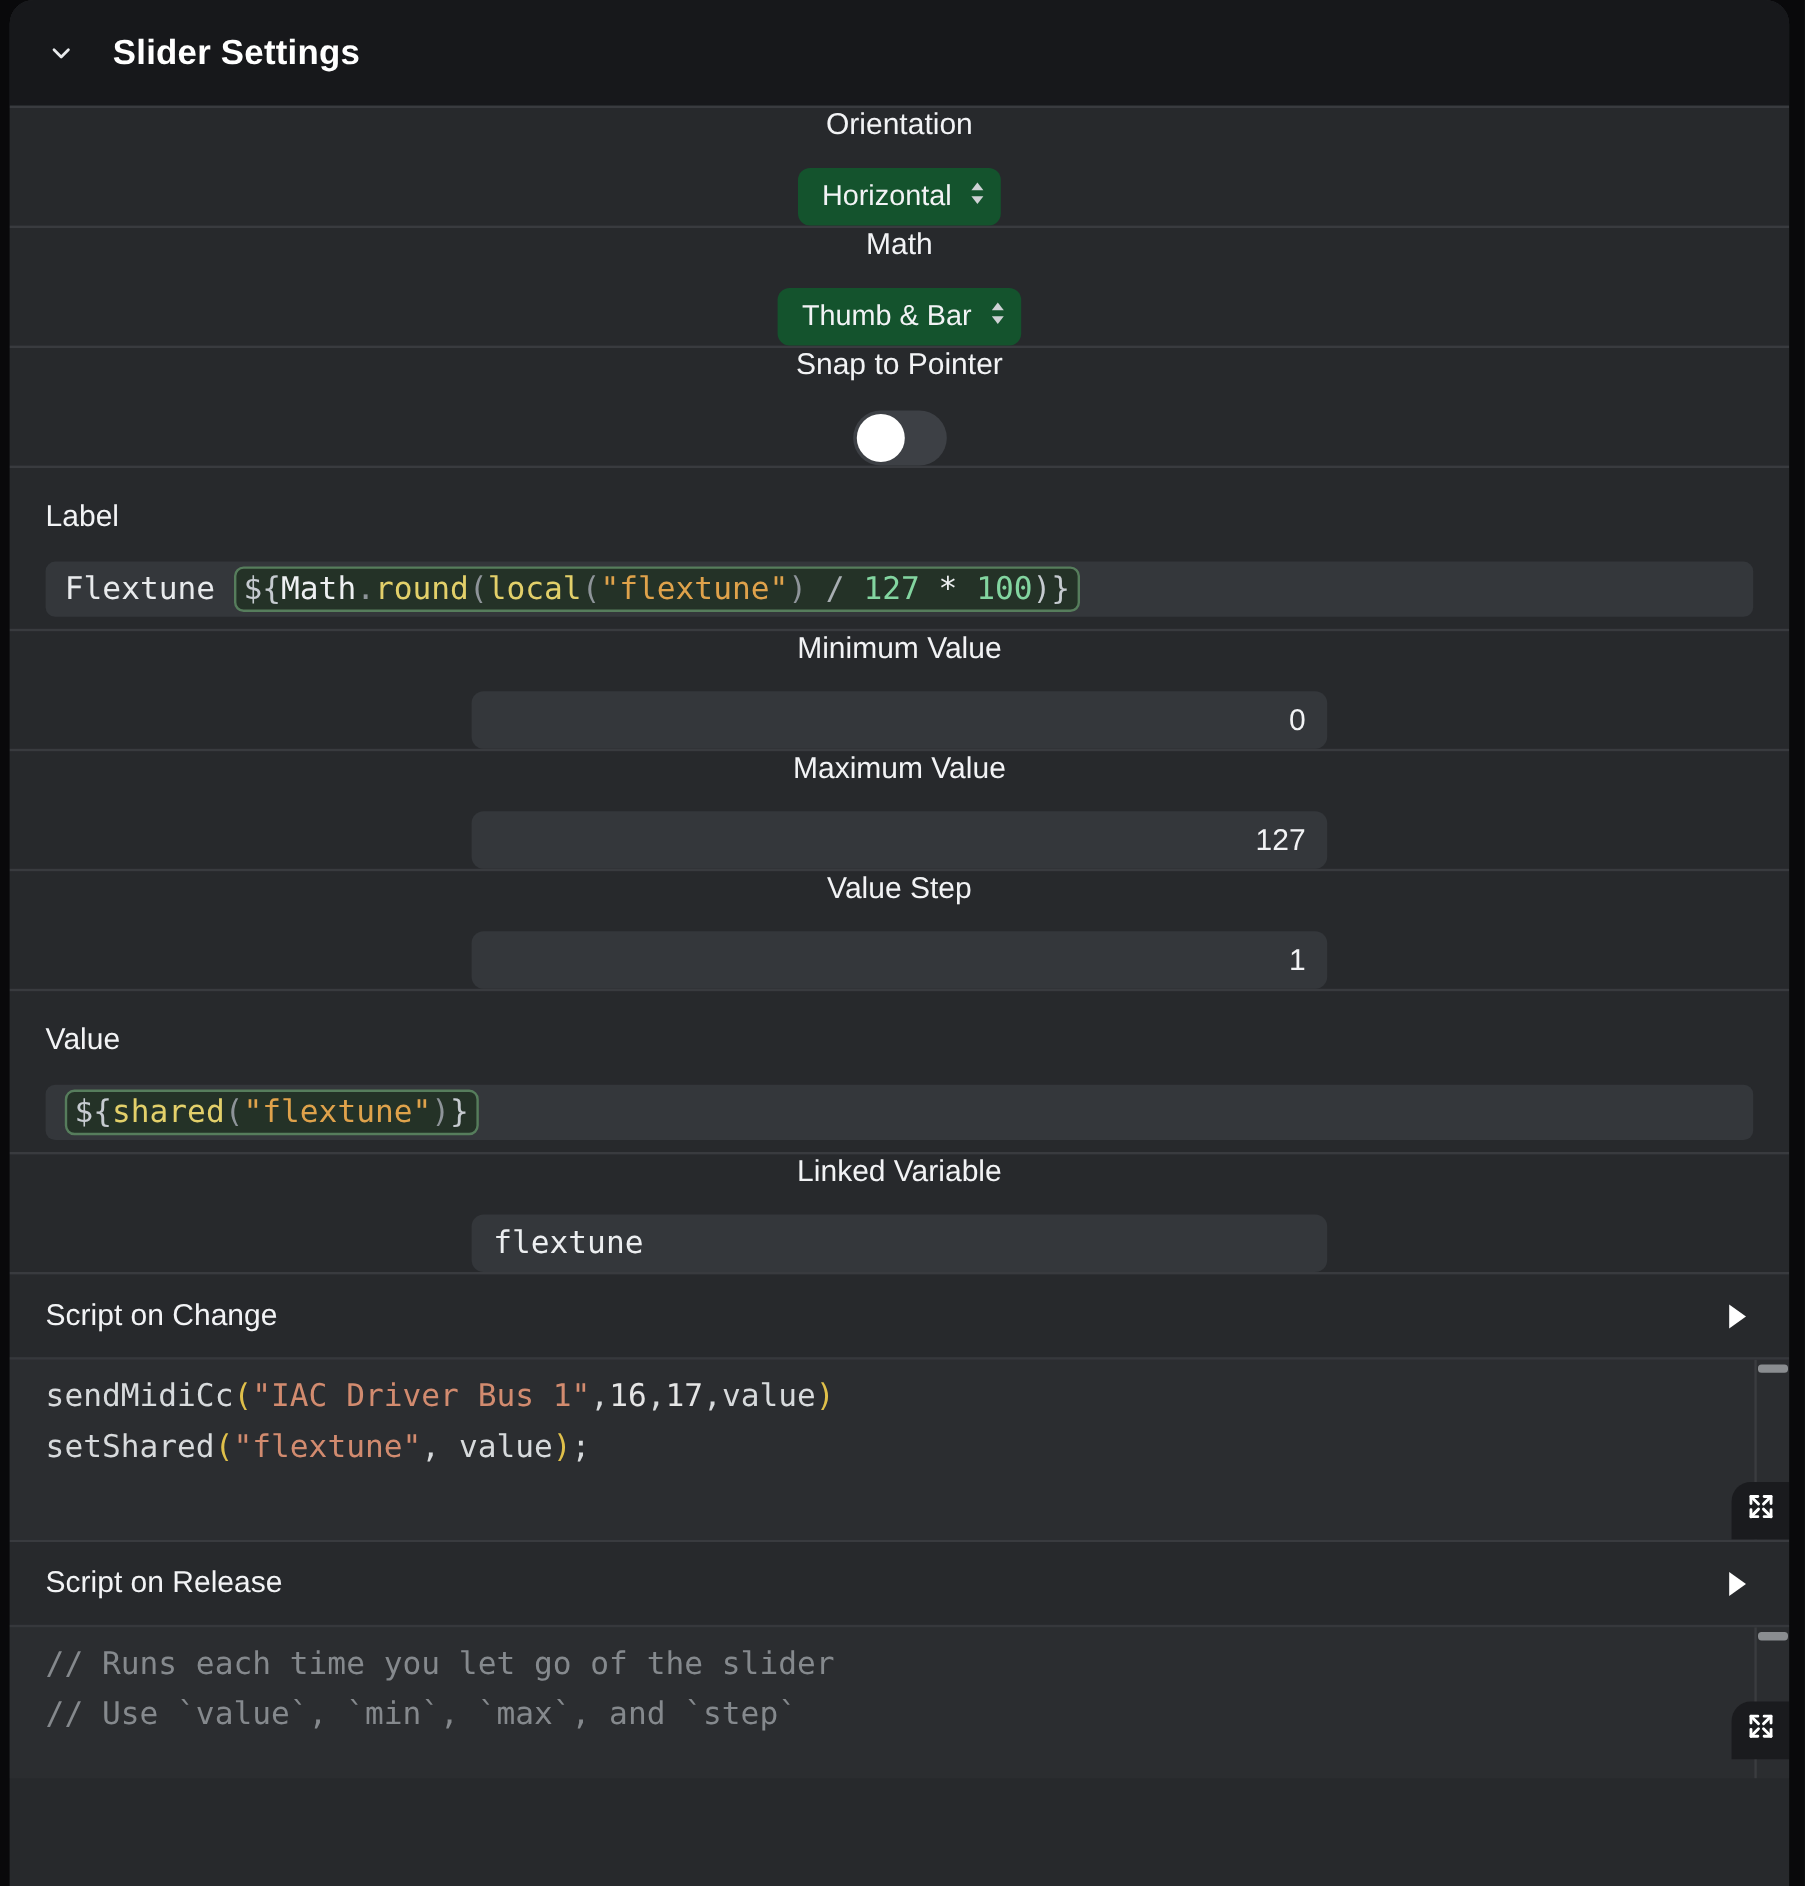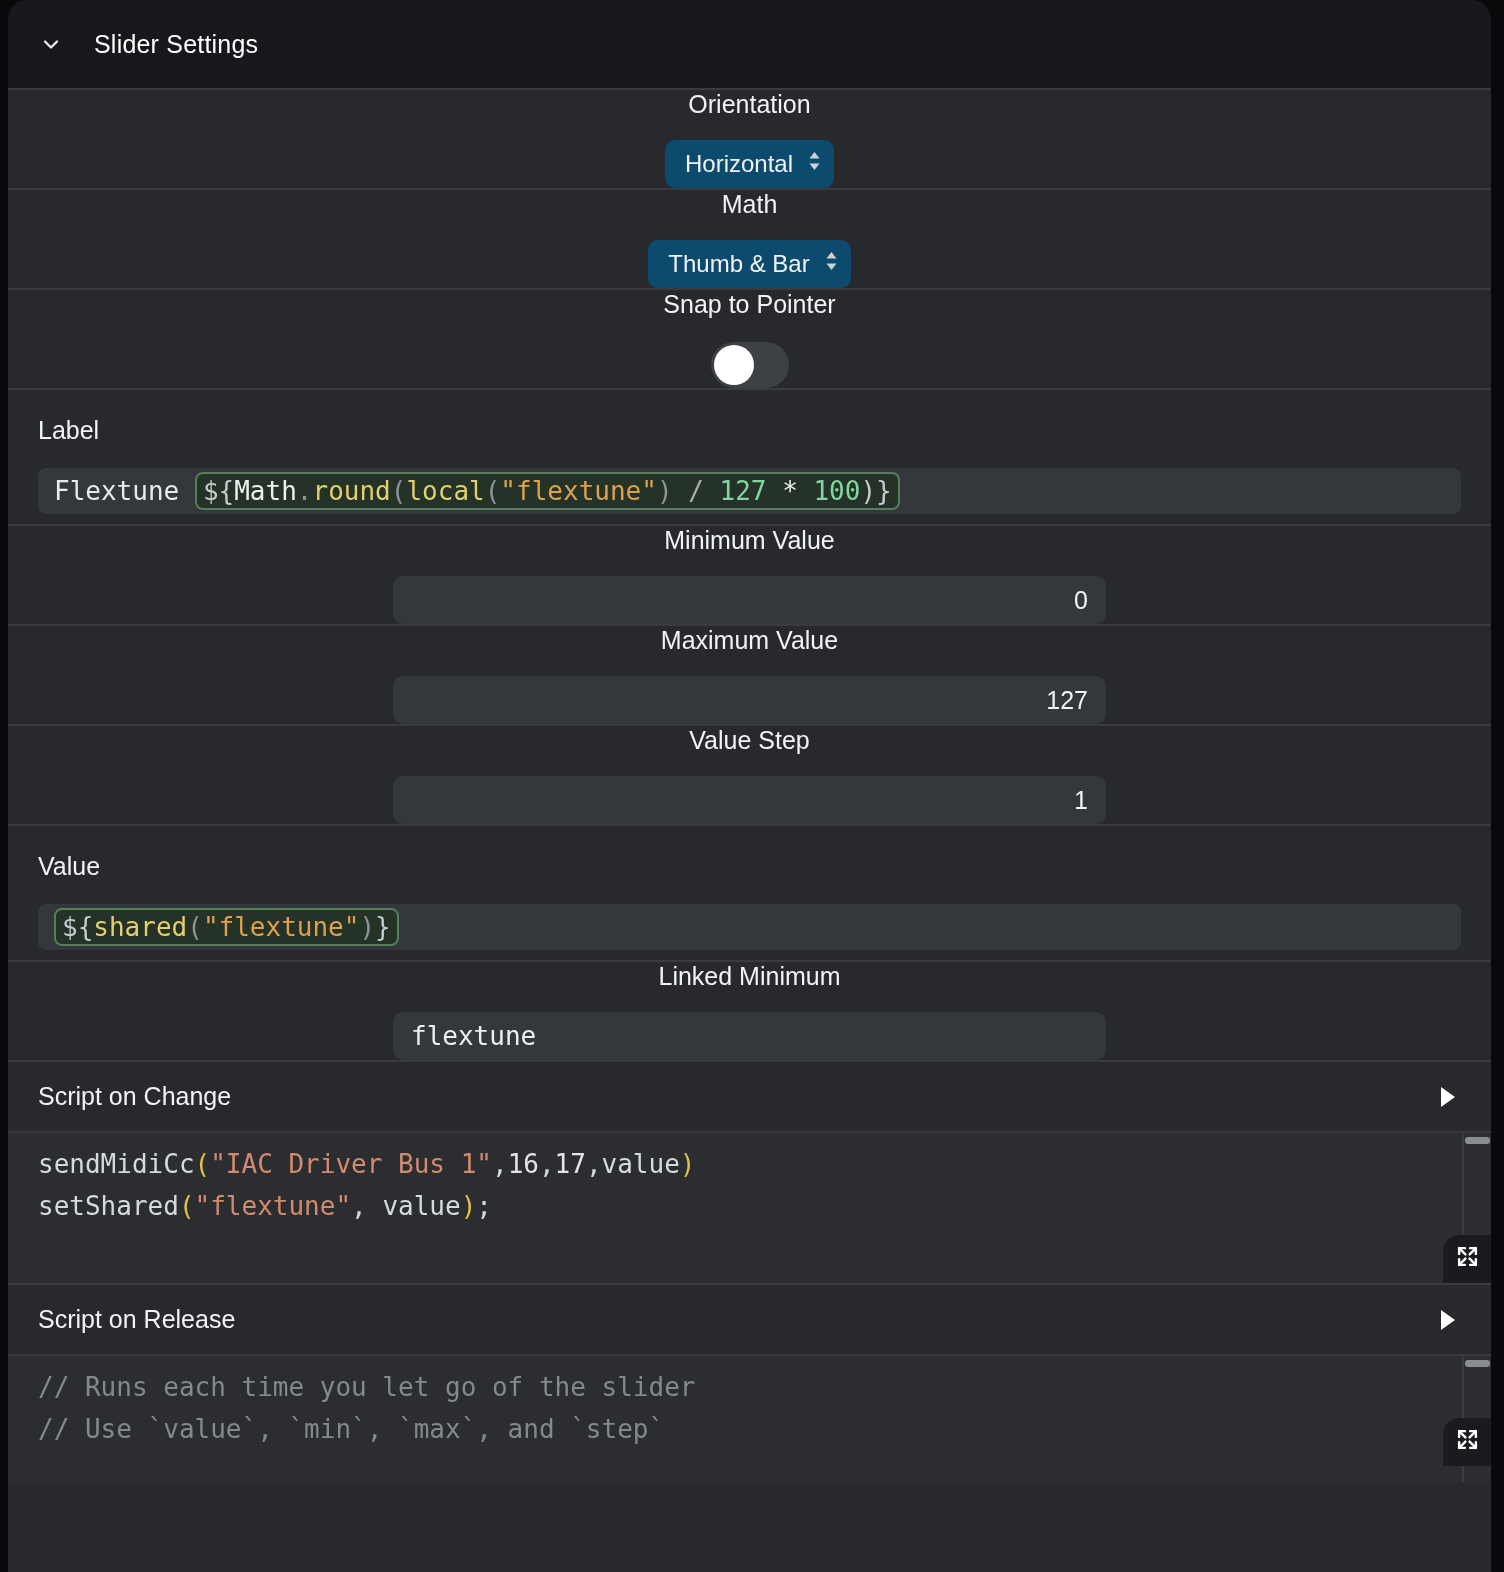--- a/index.html
+++ b/index.html
@@ -11,33 +11,33 @@
   }
   .panel{
     position:absolute;left:8px;top:0;width:1483px;height:1572px;
     background:#27292c;border-radius:20px 20px 0 0;overflow:hidden;
   }
   
   .panel-header{
     height:88px;background:#17181b;display:flex;align-items:center;
     padding:0 30px;gap:30px;box-sizing:border-box;
   }
-  .panel-title{color:#ffffff;font-size:25px;font-weight:400;letter-spacing:.2px;}
+  .panel-title{color:#ffffff;font-size:29px;font-weight:700;letter-spacing:.2px;}
   .chevron-btn{display:flex;align-items:center;justify-content:center;width:26px;height:26px;cursor:pointer;}
   
   .row{
     height:100px;box-sizing:border-box;border-top:2px solid #393b3f;
     display:flex;align-items:center;justify-content:space-between;
     padding:0 30px;
     flex-direction:column;
   }
   .row-label{color:#f2f3f5;font-size:25px;}
   
   .dropdown{
-    background:#0c4a6e;border-radius:10px;height:48px;
+    background:#14532d;border-radius:10px;height:48px;
     display:flex;align-items:center;gap:14px;padding:0 12px 0 20px;
     color:#f2f3f5;font-size:24px;cursor:pointer;
   }
   
   .toggle{
     width:78px;height:46px;border-radius:23px;background:#3d4045;
     position:relative;cursor:pointer;flex:none;
   }
   .toggle .knob{
     position:absolute;left:3px;top:3px;width:40px;height:40px;border-radius:50%;background:#ffffff;
@@ -180,21 +180,21 @@
   </div>
 
   <div class="tall-row">
     <span class="row-label">Value</span>
     <div class="field-wide">
       <span class="expr-pill"><span class="tok-brace">${</span><span class="tok-fn">shared</span><span class="tok-punct">(</span><span class="tok-str">"flextune"</span><span class="tok-punct">)</span><span class="tok-brace">}</span></span>
     </div>
   </div>
 
   <div class="row">
-    <span class="row-label">Linked Minimum</span>
+    <span class="row-label">Linked Variable</span>
     <input class="mono-input" readonly="" value="flextune" style="">
   </div>
 
   <div class="script-header">
     <span class="row-label">Script on Change</span>
     <span class="play-btn">
       <svg width="18" height="24" viewBox="0 0 18 24">
           <polygon points="2,2 16,12 2,22" fill="#ffffff"></polygon>
         </svg>
     </span>

